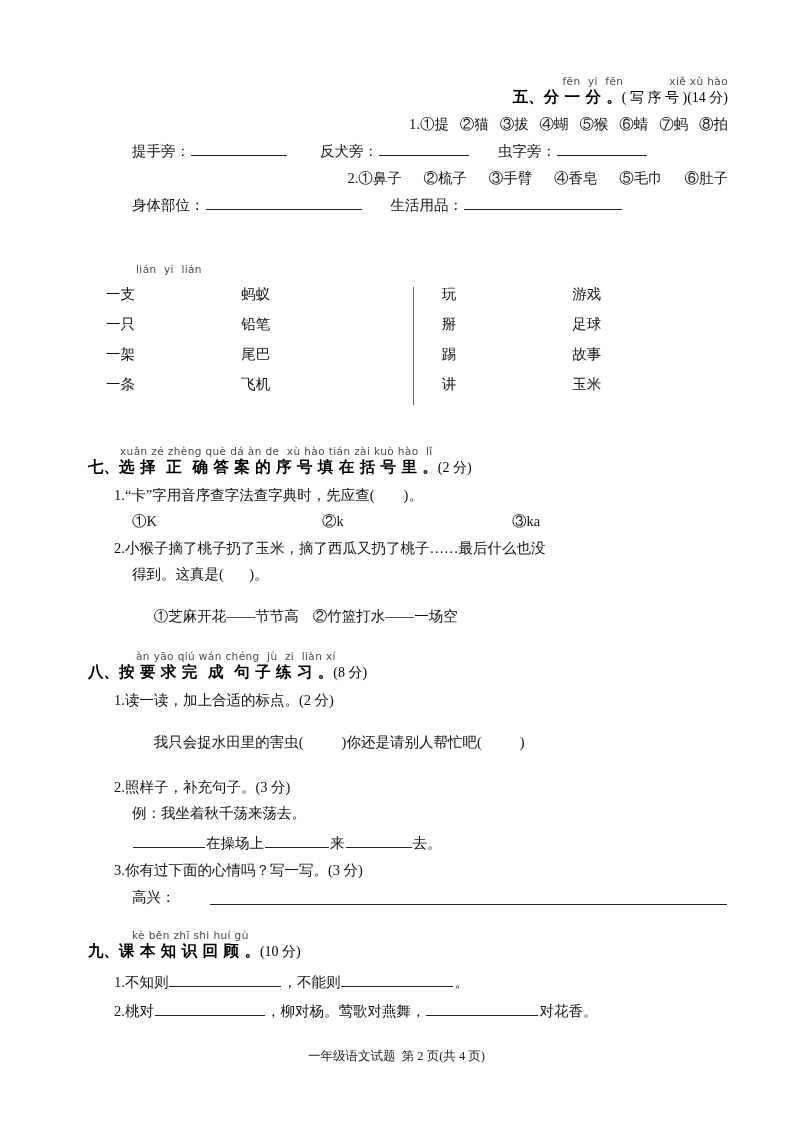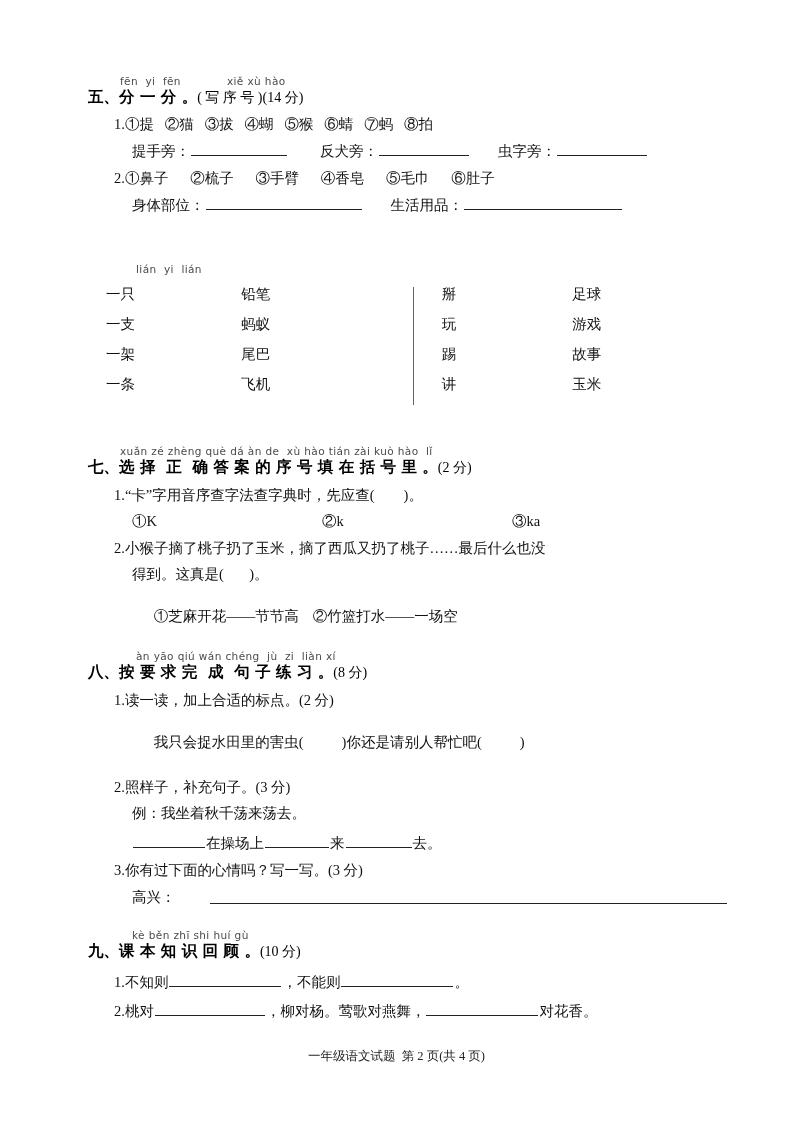--- a/index.html
+++ b/index.html
@@ -111,21 +111,21 @@
     font-size: 12.5px;
     color: #222;
     white-space: pre;
   }
 </style>
 </head>
 <body>
 
 <div class="page">
 
-  <div class="blk" style="left:88px; top:76px; width:640px;">
+  <div class="blk" style="left:88px; top:76px; width:640px;text-align:right;">
     <div class="pinyin" style="margin-left:32px;"><span>fēn  yi  fēn</span><span style="display:inline-block;width:46px;"></span><span>xiě xù hào</span></div>
     <div class="section-head"><span>五、分 一 分 。</span><span class="pts">( 写 序 号 )</span><span class="pts">(14 分)</span></div>
 
     <div class="q q-indent" style="margin-top:9px;"><span>1.</span><span>①提   ②猫   ③拔   ④蝴   ⑤猴   ⑥蜻   ⑦蚂   ⑧拍</span></div>
 
     <div class="q q-indent2" style="margin-top:9px; display:flex;">
       <span style="display:flex; align-items:baseline;">
         <span>提手旁：</span>
         <span class="blank" style="width:96px;"></span>
       </span>
@@ -153,30 +153,30 @@
     </div>
   </div>
 
   <div class="blk" style="left:88px; top:264px; width:640px;">
     <div class="pinyin" style="margin-left:48px;">lián  yi  lián</div>
 
     <div class="match-wrap" style="margin-top:10px;">
       <div class="match-divider"></div>
 
       <div class="match-row">
+        <span class="mc mc1">一支</span>
+        <span class="mc mc2">蚂蚁</span>
+        <span class="mc mc3">玩</span>
+        <span class="mc mc4">游戏</span>
+      </div>
+      <div class="match-row">
         <span class="mc mc1">一只</span>
         <span class="mc mc2">铅笔</span>
         <span class="mc mc3">掰</span>
         <span class="mc mc4">足球</span>
-      </div>
-      <div class="match-row">
-        <span class="mc mc1">一支</span>
-        <span class="mc mc2">蚂蚁</span>
-        <span class="mc mc3">玩</span>
-        <span class="mc mc4">游戏</span>
       </div>
       <div class="match-row">
         <span class="mc mc1">一架</span>
         <span class="mc mc2">尾巴</span>
         <span class="mc mc3">踢</span>
         <span class="mc mc4">故事</span>
       </div>
       <div class="match-row">
         <span class="mc mc1">一条</span>
         <span class="mc mc2">飞机</span>
@@ -224,21 +224,21 @@
       <span class="blank" style="width:72px;"></span>
       <span>在操场上</span>
       <span class="blank" style="width:64px;"></span>
       <span>来</span>
       <span class="blank" style="width:66px;"></span>
       <span>去。</span>
     </div>
 
     <div class="q q-indent" style="margin-top:11px;"><span>3.</span><span>你有过下面的心情吗？写一写。</span><span>(3 分)</span></div>
 
-    <div class="q" style="margin-top:10px; margin-left:44px; display:flex; align-items:flex-start;gap:33px;">
+    <div class="q" style="margin-top:10px; margin-left:44px; display:flex; align-items:center;gap:33px;">
       <span>高兴：</span>
       <span class="blank" style="width:522px;"></span>
     </div>
   </div>
 
   <div class="blk" style="left:88px; top:930px; width:640px;">
     <div class="pinyin" style="margin-left:44px;">kè běn zhī shi huí gù</div>
     <div class="section-head"><span>九、课 本 知 识 回 顾 。</span><span class="pts">(10 分)</span></div>
 
     <div class="q q-indent" style="margin-top:11px; display:flex; align-items:baseline;">

